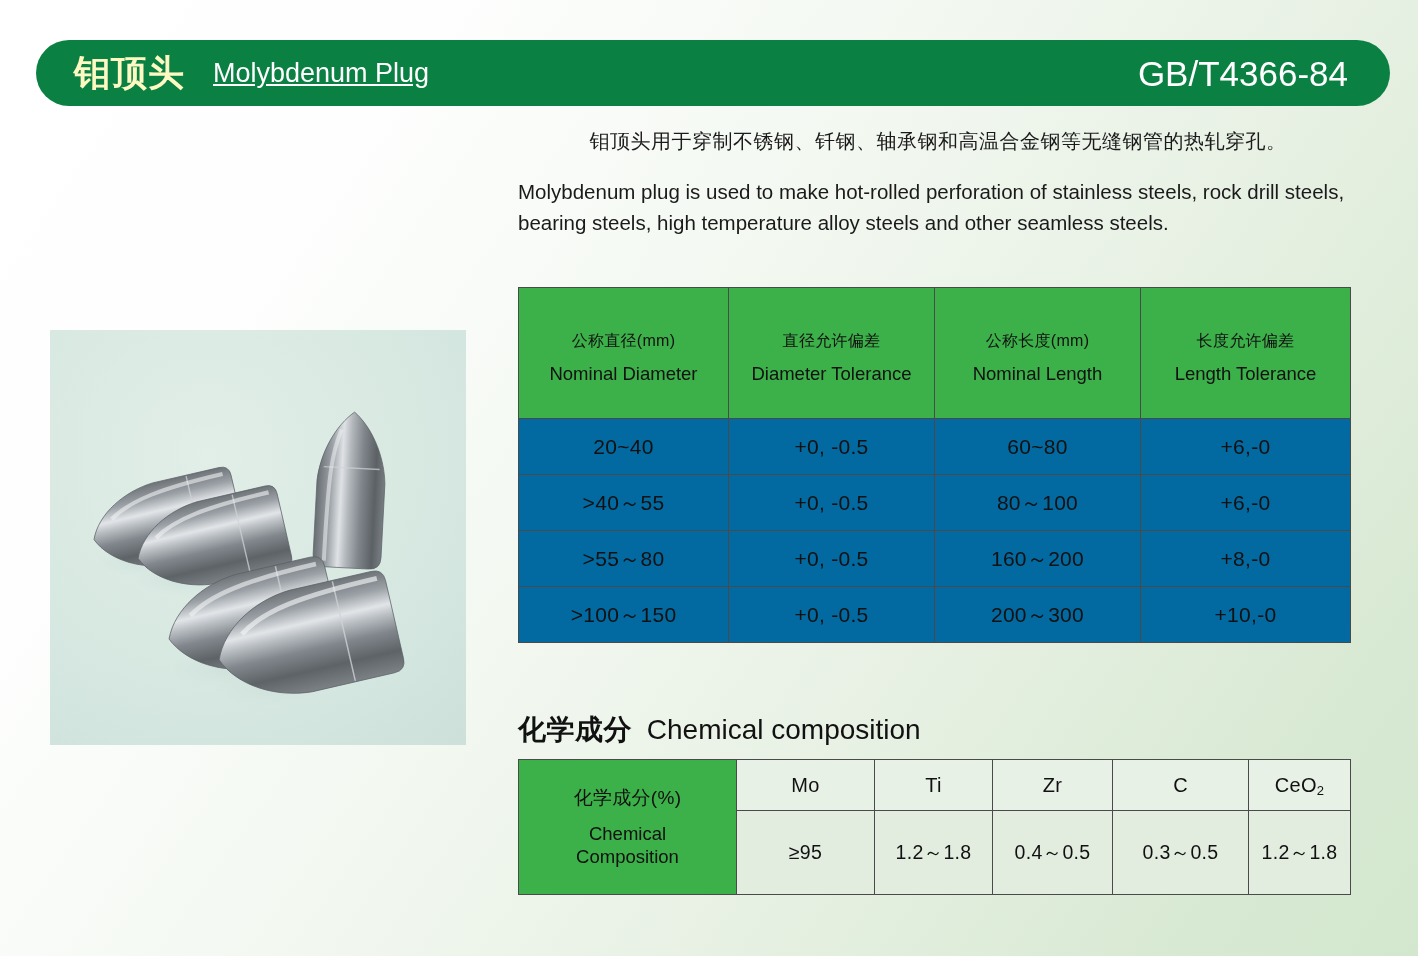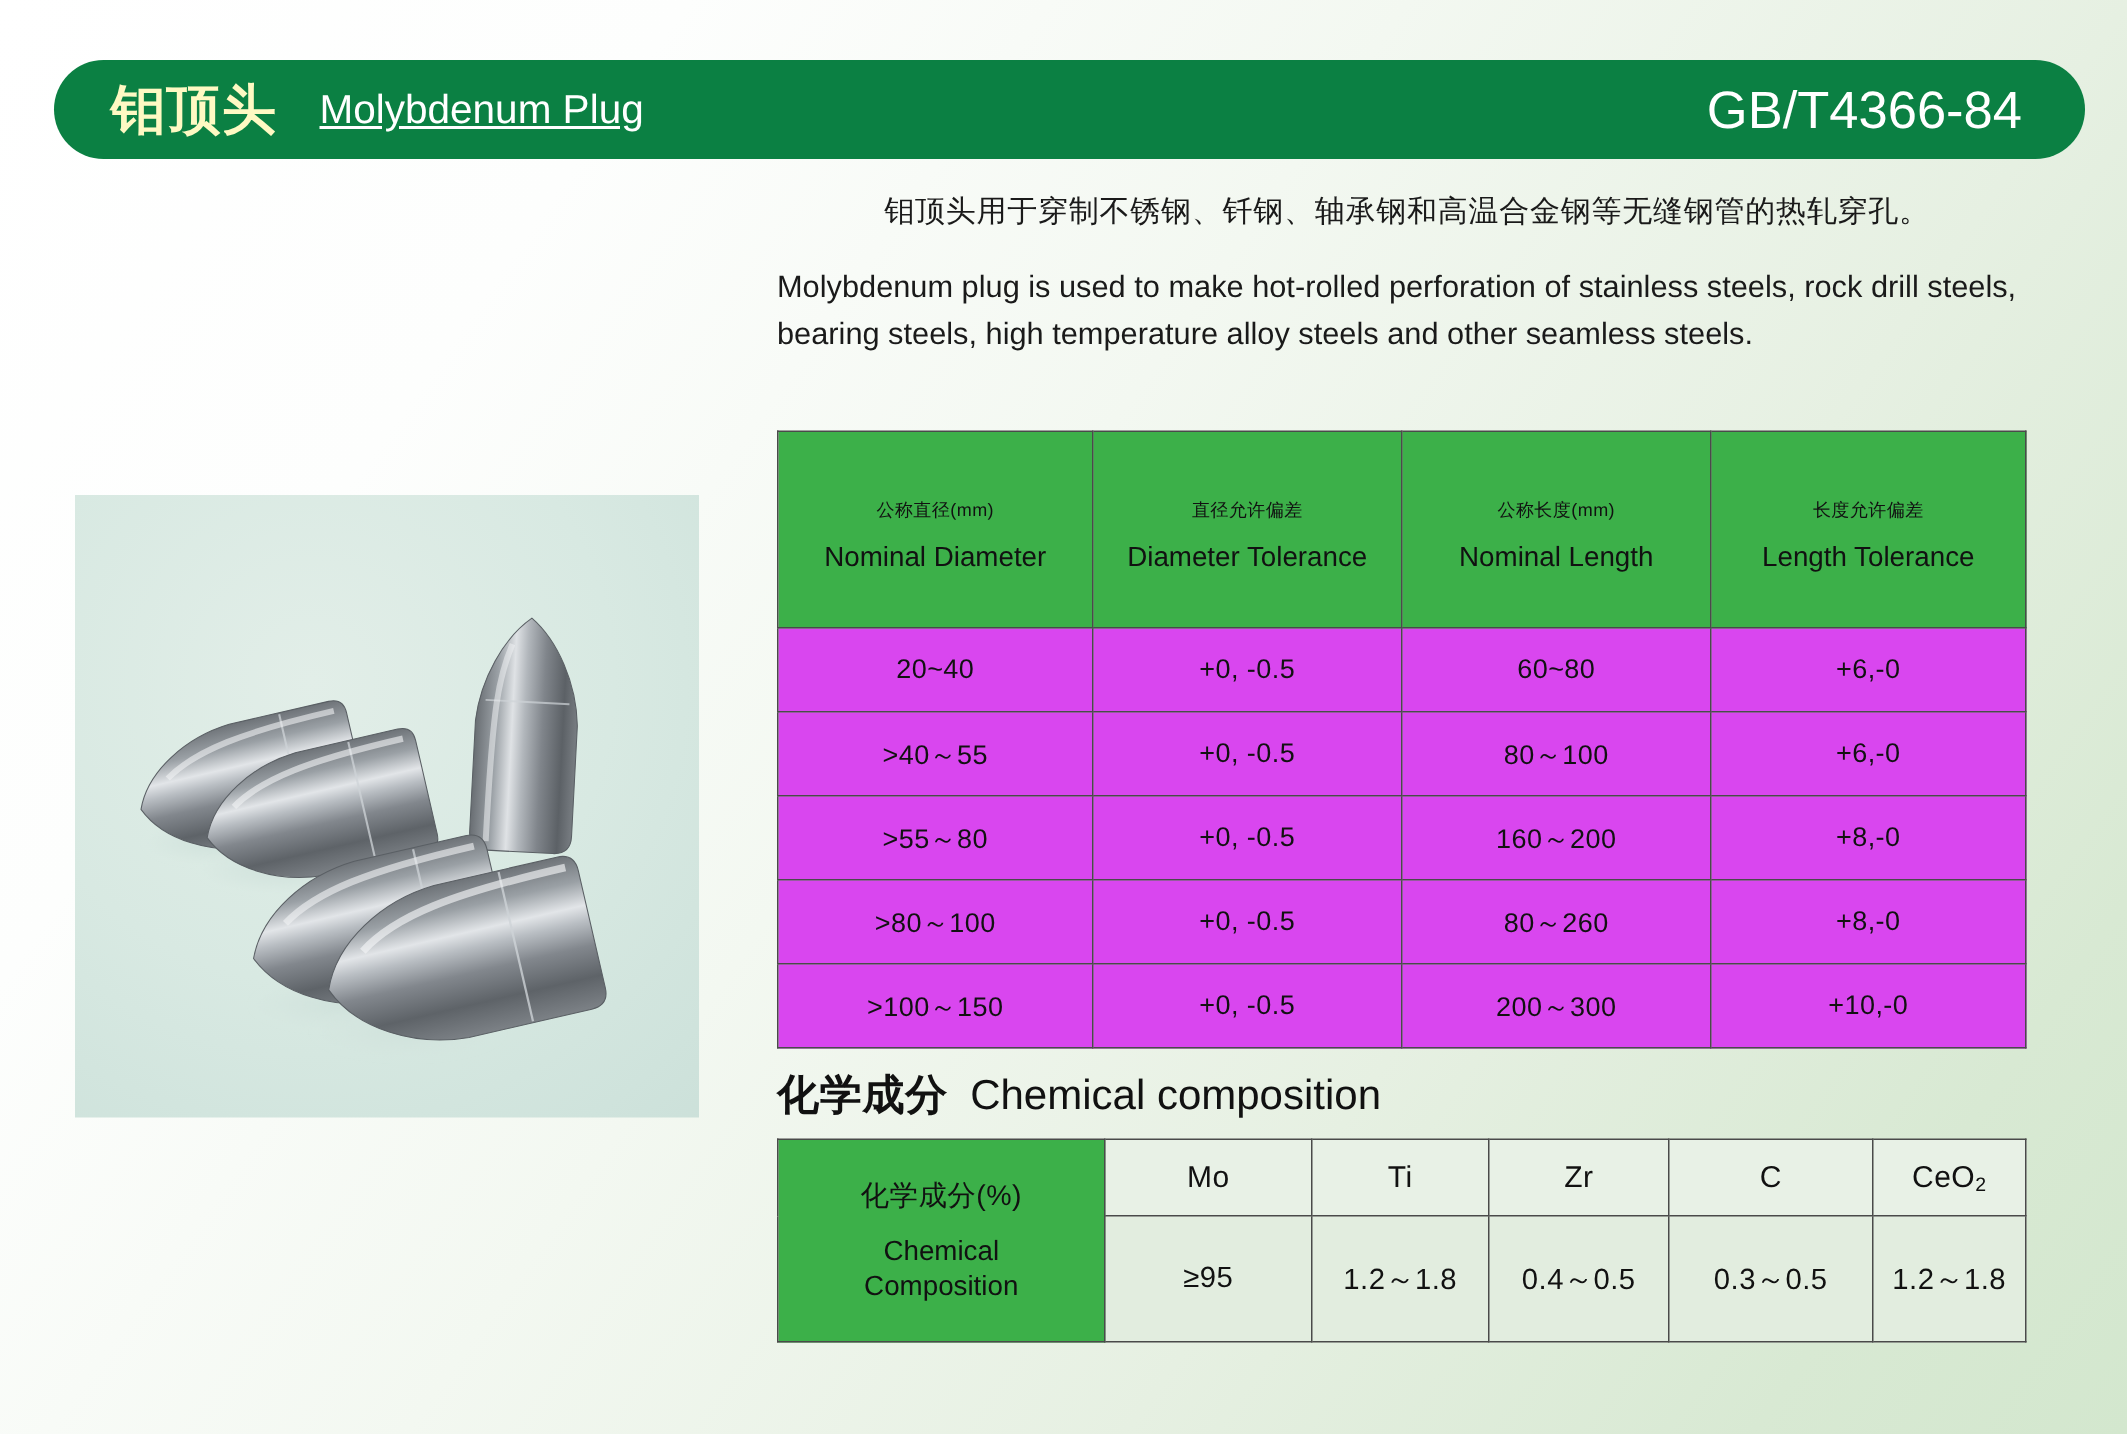--- a/index.html
+++ b/index.html
@@ -105,36 +105,36 @@
     vertical-align: middle;
     font-weight: normal;
     color: #111111;
   }
   .dim-table thead th {
     background: #3cb049;
     height: 122px;
     padding: 4px 2px;
   }
   .hdr-cn {
-    font-size: 12px;
+    font-size: 16px;
     line-height: 1.25;
     display: block;
     margin-bottom: 12px;
     letter-spacing: 0.3px;
     margin-top: 10px;
   }
   .hdr-en {
     font-size: 18.5px;
     line-height: 1.22;
     display: block;
   }
   .dim-table tbody td {
-    background: #d946ef;
+    background: #0369a1;
     height: 53px;
-    font-size: 18px;
+    font-size: 21px;
     letter-spacing: 0.3px;
   }
 
   .chem-heading {
     position: absolute;
     left: 518px;
     top: 711px;
     font-size: 28px;
     color: #111111;
     white-space: nowrap;
@@ -322,26 +322,20 @@
       <td>80～100</td>
       <td>+6,-0</td>
     </tr>
     <tr>
       <td>&gt;55～80</td>
       <td>+0, -0.5</td>
       <td>160～200</td>
       <td>+8,-0</td>
     </tr>
     <tr>
-      <td>&gt;80～100</td>
-      <td>+0, -0.5</td>
-      <td>80～260</td>
-      <td>+8,-0</td>
-    </tr>
-    <tr>
       <td>&gt;100～150</td>
       <td>+0, -0.5</td>
       <td>200～300</td>
       <td>+10,-0</td>
     </tr>
   </tbody>
 </table>
 
 <div class="chem-heading">
   <span class="cn">化学成分</span>

